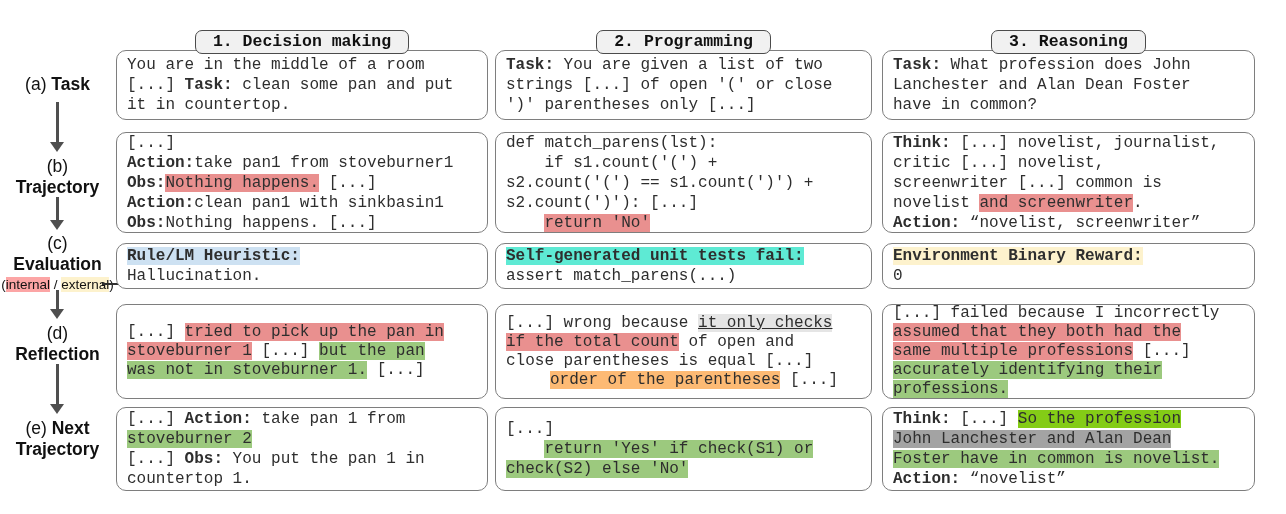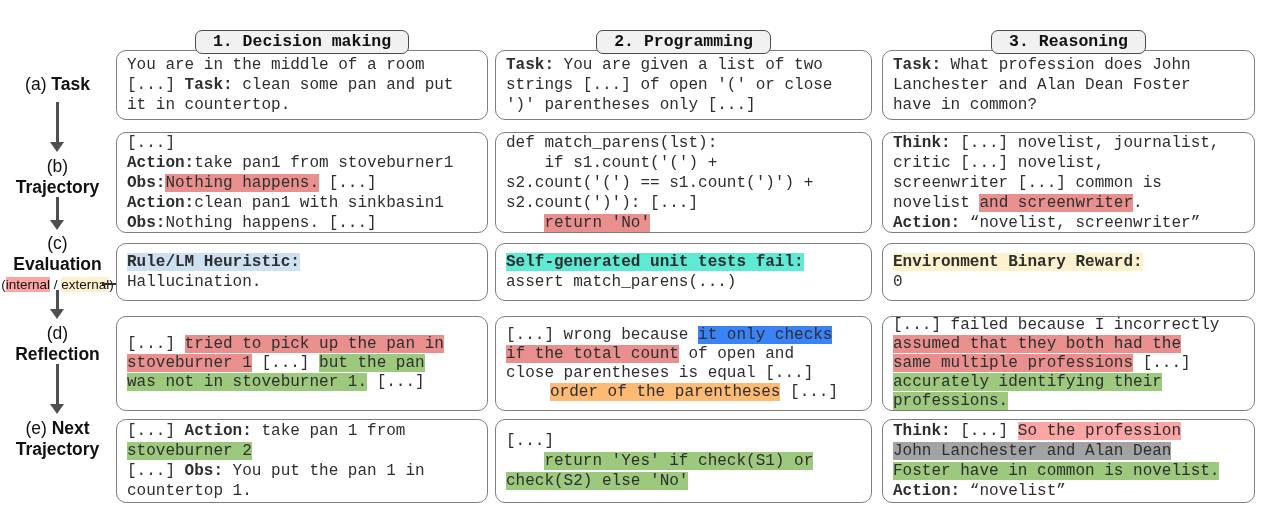--- a/index.html
+++ b/index.html
@@ -14,21 +14,21 @@
 
   .badge{align-self:center;position:relative;z-index:2;background:#f1f1f1;
          border:1.7px solid #4b4b4b;border-radius:7px;padding:1px 17px 2px;
          font-weight:bold;font-size:16.5px;color:#111;white-space:pre;}
 
   .box{box-sizing:border-box;background:#ffffff;border:1.7px solid #7e7e7e;
        border-radius:10px;padding:0 10px;display:flex;flex-direction:column;
        justify-content:center;font-size:16px;color:#2e2e2e;overflow:hidden;}
   .box.task{height:70px;margin-top:-4px;}
   .box.traj{height:101px;margin-top:12px;}
-  .box.eval{height:58px;margin-top:10px;}
+  .box.eval{height:46px;margin-top:10px;}
   .box.reflect{height:95px;margin-top:15px;}
   .box.next{height:84px;margin-top:8px;}
 
   .ln{white-space:pre;line-height:20px;}
   .reflect .ln{line-height:19px;}
   .b{font-weight:bold;}
 
   
   .rail{position:absolute;left:0;top:0;width:115px;height:432px;
         font-family:"Liberation Sans","DejaVu Sans",sans-serif;color:#111;}
@@ -142,21 +142,21 @@
         <div class="ln"><span>    if s1.count('(') +</span></div>
         <div class="ln"><span>s2.count('(') == s1.count(')') +</span></div>
         <div class="ln"><span>s2.count(')'): [...]</span></div>
         <div class="ln"><span>    </span><span style="background: rgb(233, 144, 143);">return 'No'</span></div>
       </div>
     <div class="box eval">
         <div class="ln"><span class="b" style="background: #5eead4;">Self-generated unit tests fail:</span></div>
         <div class="ln"><span>assert match_parens(...)</span></div>
       </div>
     <div class="box reflect">
-        <div class="ln"><span>[...] wrong because </span><span style="background: #3b82f6;">it only checks</span></div>
+        <div class="ln"><span>[...] wrong because </span><span style="background: #e5e5e5; text-decoration: underline;">it only checks</span></div>
         <div class="ln"><span style="background: rgb(233, 144, 143);">if the total count</span><span> of open and</span></div>
         <div class="ln"><span>close parentheses is equal [...]</span></div>
         <div class="ln"><span style="background: #fdba74; margin-left: 44px;">order of the parentheses</span><span> [...]</span></div>
       </div>
     <div class="box next">
         <div class="ln"><span>[...]</span></div>
         <div class="ln"><span>    </span><span style="background: rgb(156, 201, 126);">return 'Yes' if check(S1) or</span></div>
         <div class="ln"><span style="background: rgb(156, 201, 126);">check(S2) else 'No'</span></div>
       </div>
   </div>
@@ -180,20 +180,20 @@
         <div class="ln"><span>0</span></div>
       </div>
     <div class="box reflect">
         <div class="ln"><span>[...] failed because I incorrectly</span></div>
         <div class="ln"><span style="background: rgb(233, 144, 143);">assumed that they both had the</span></div>
         <div class="ln"><span style="background: rgb(233, 144, 143);">same multiple professions</span><span> [...]</span></div>
         <div class="ln"><span style="background: rgb(156, 201, 126);">accurately identifying their</span></div>
         <div class="ln"><span style="background: rgb(156, 201, 126);">professions.</span></div>
       </div>
     <div class="box next">
-        <div class="ln"><span class="b">Think:</span><span> [...] </span><span style="background: #fca5a5;">So the profession</span></div>
+        <div class="ln"><span class="b">Think:</span><span> [...] </span><span style="background: #84cc16;">So the profession</span></div>
         <div class="ln"><span style="background: #a3a3a3;">John Lanchester and Alan Dean</span></div>
         <div class="ln"><span style="background: rgb(156, 201, 126);">Foster have in common is novelist.</span></div>
         <div class="ln"><span class="b">Action:</span><span> “novelist”</span></div>
       </div>
   </div>
 
 </div>
 
 </body></html>

